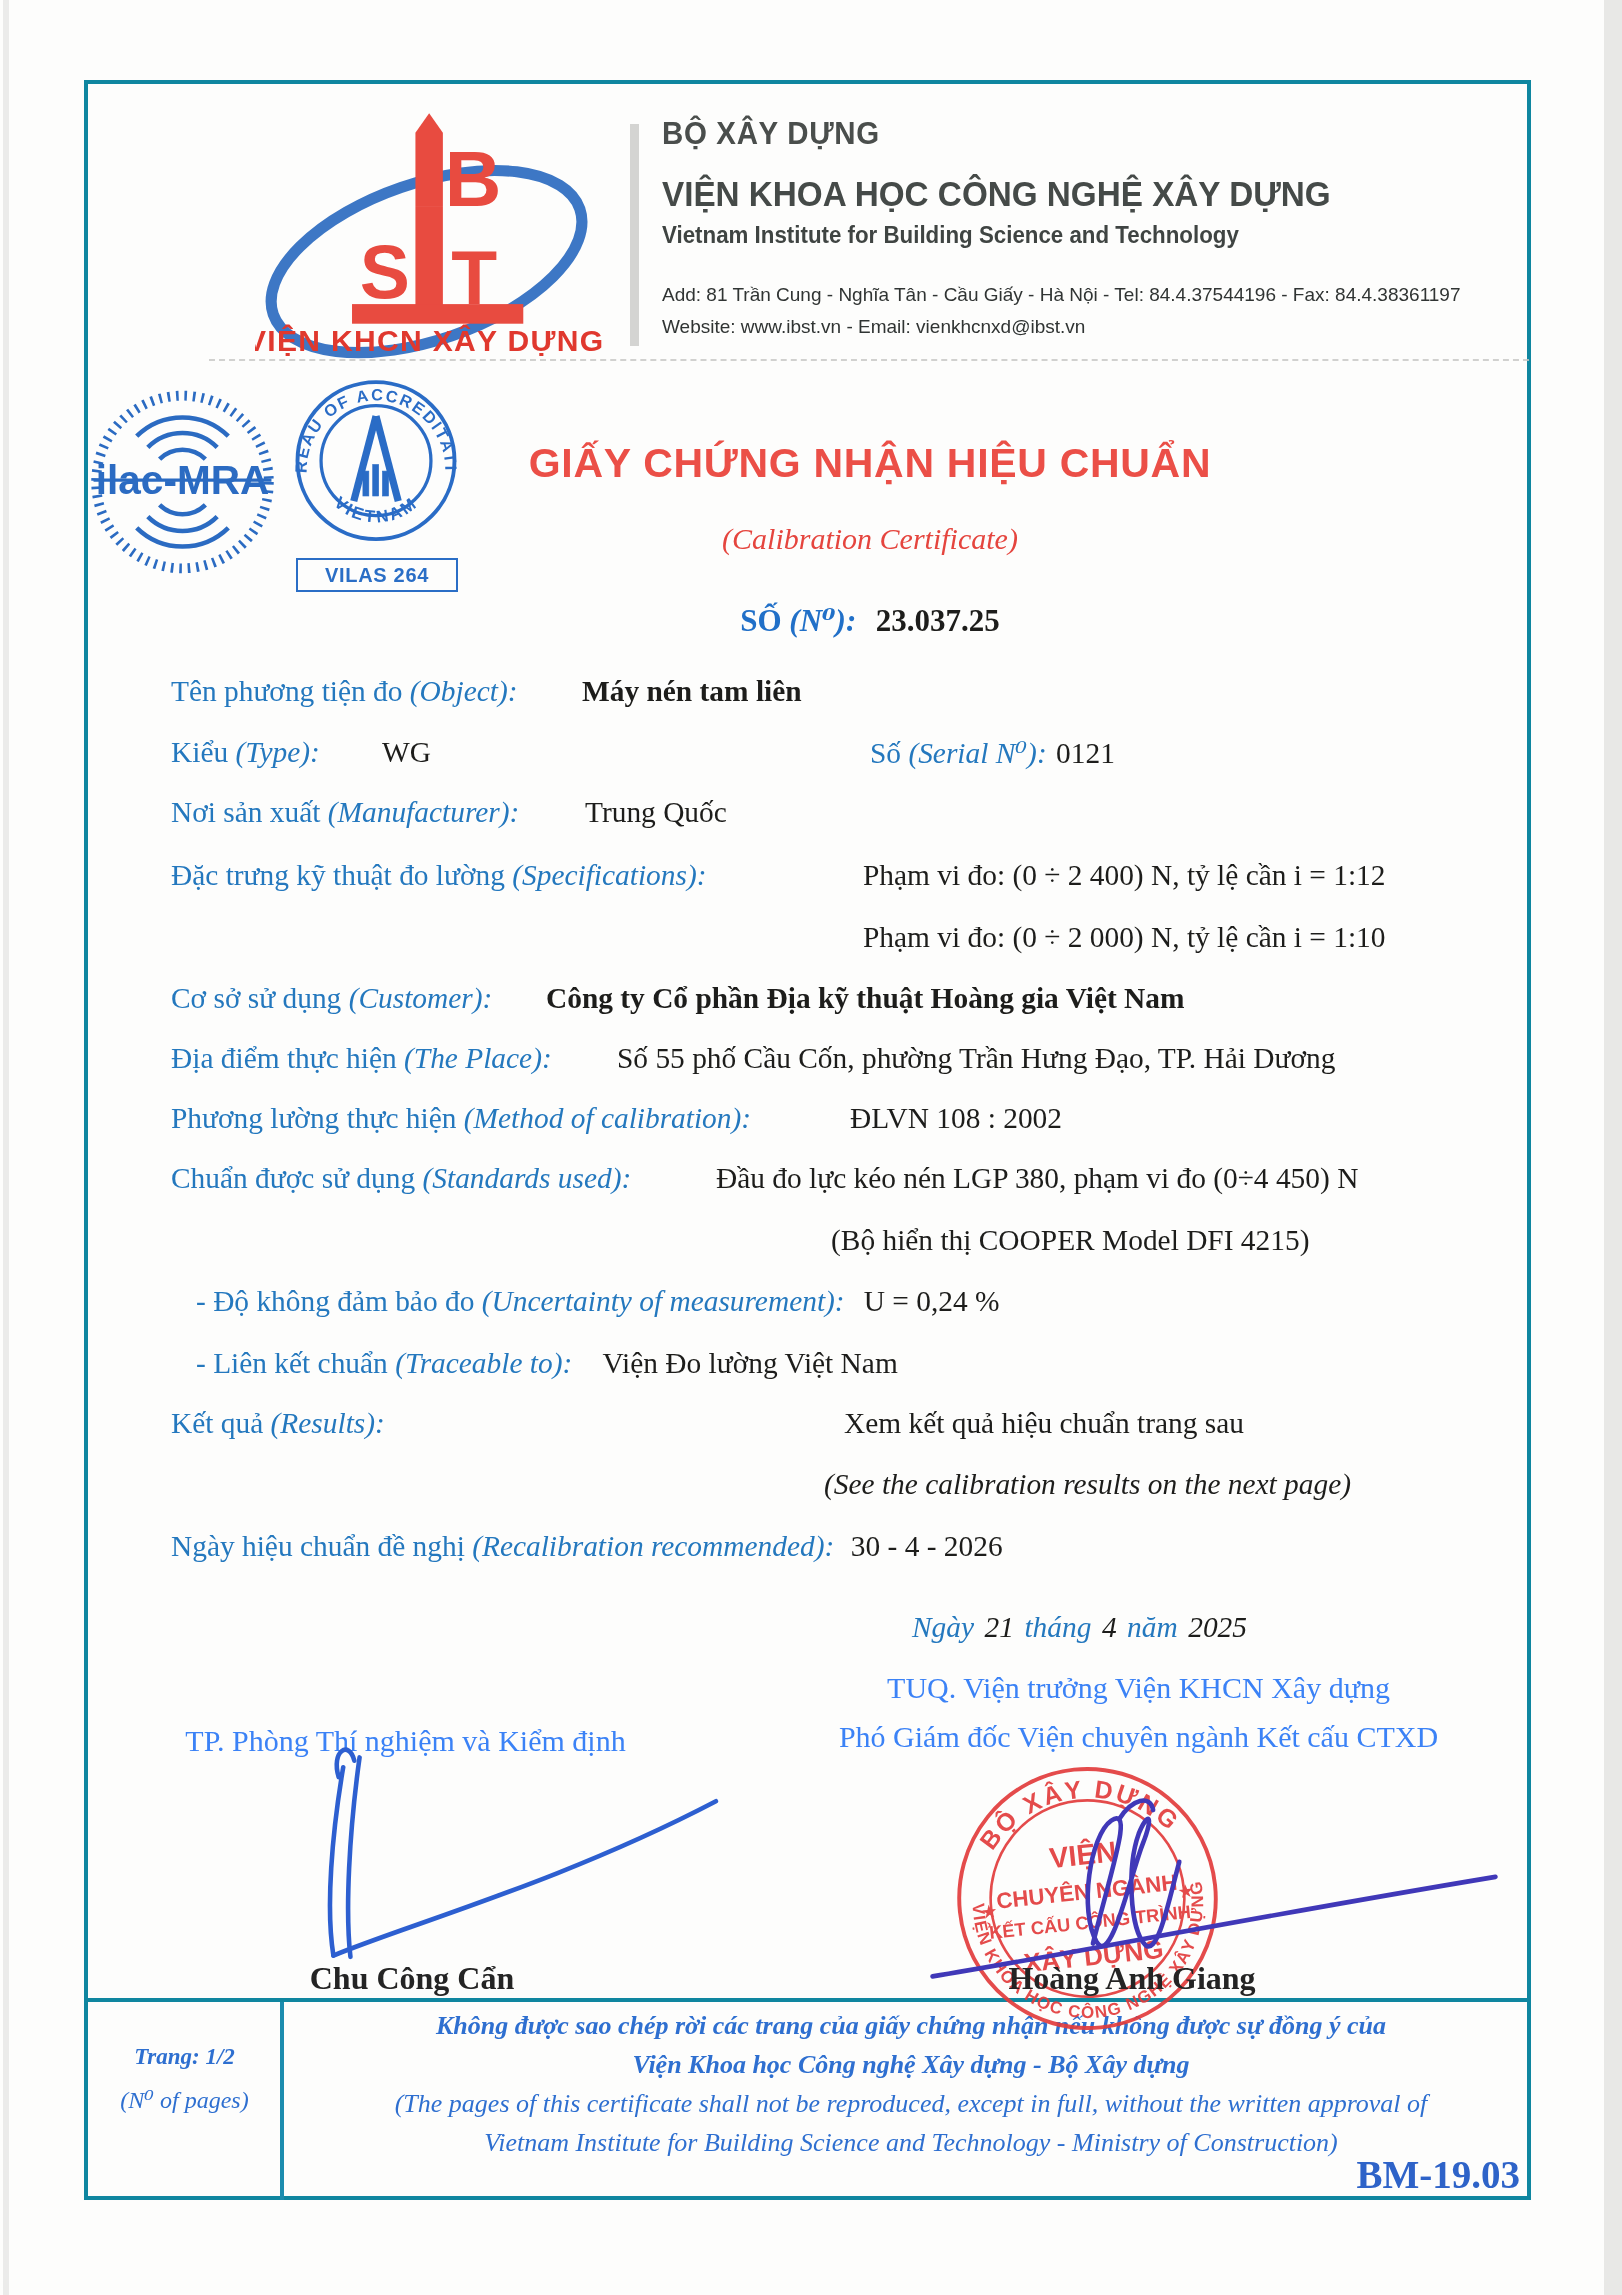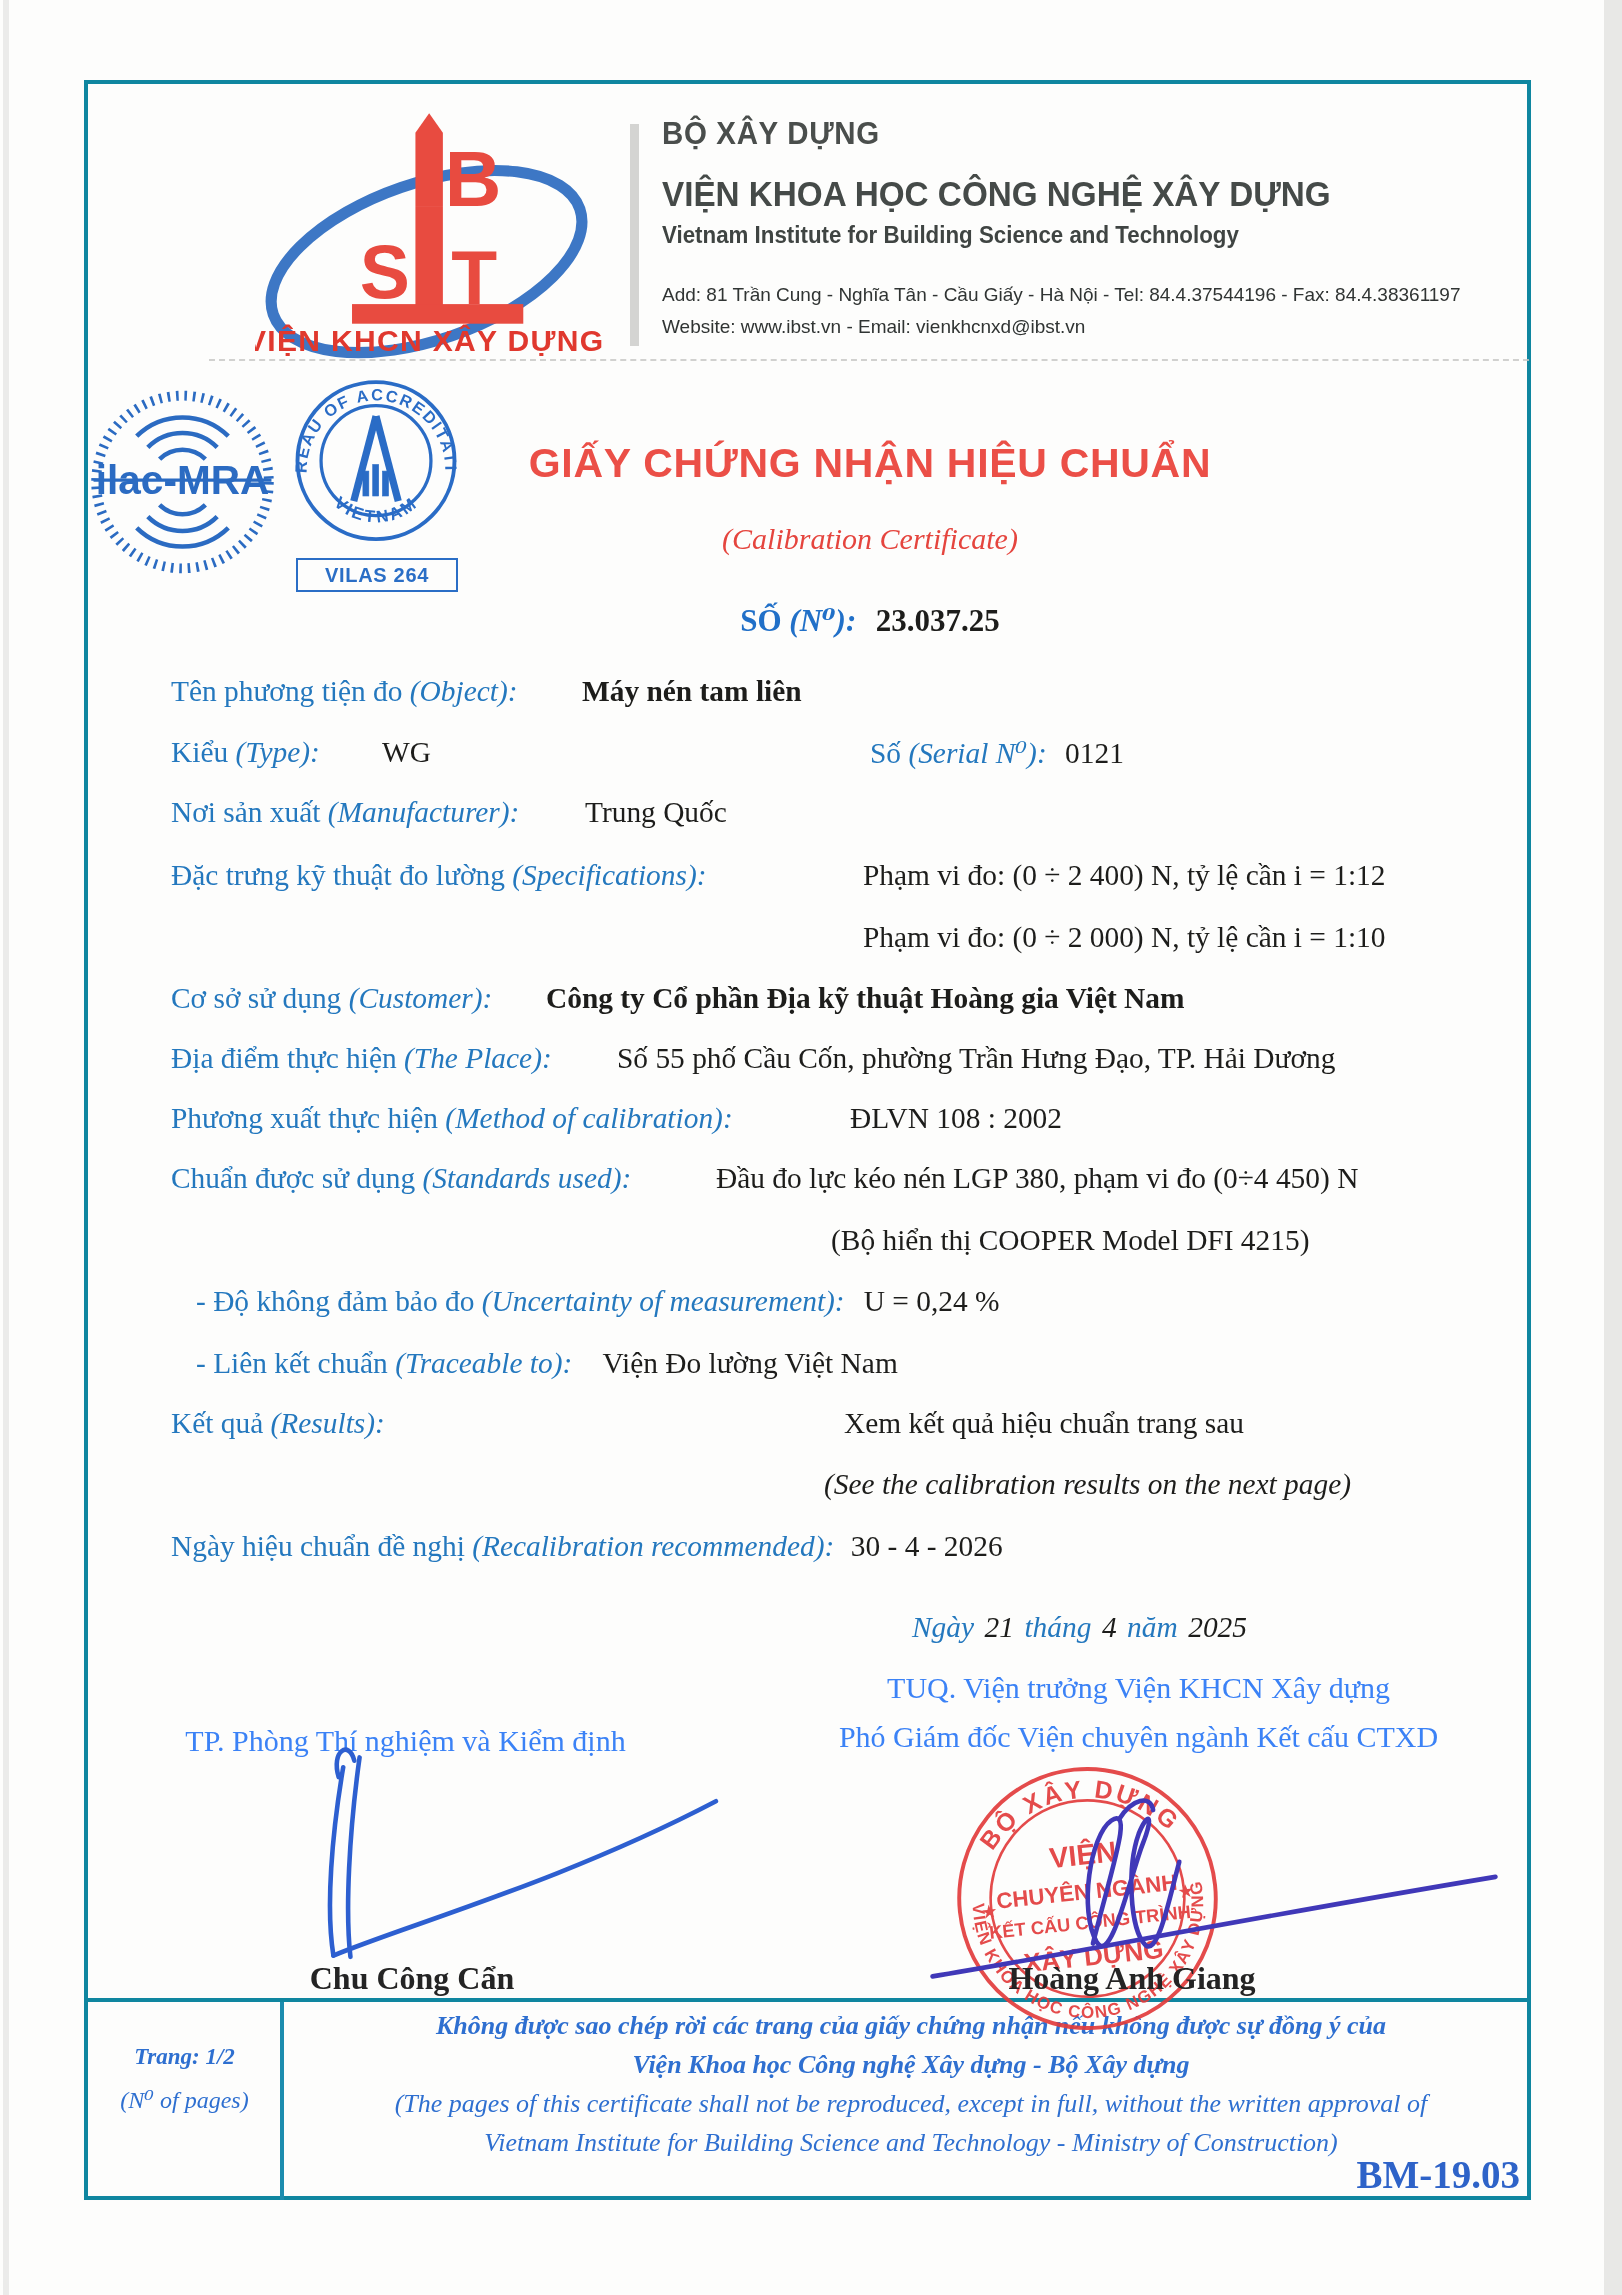--- a/index.html
+++ b/index.html
@@ -144,21 +144,21 @@
 
   <div class="r" style="top:675px">
     <span class="lb">Tên phương tiện đo </span><span class="le">(Object):</span>
     <span class="av vb" style="left:411px">Máy nén tam liên</span>
   </div>
   <div class="r" style="top:736px">
     <span class="lb">Kiểu </span><span class="le">(Type):</span>
     <span class="av" style="left:211px">WG</span>
     <span class="av" style="left:699px">
       <span class="lb">Số </span><span class="le">(Serial N⁰):</span>
-      <span style="margin-left:11px">0121</span>
+      <span style="margin-left:2px">0121</span>
     </span>
   </div>
   <div class="r" style="top:796px">
     <span class="lb">Nơi sản xuất </span><span class="le">(Manufacturer):</span>
     <span class="av" style="left:414px">Trung Quốc</span>
   </div>
   <div class="r" style="top:859px">
     <span class="lb">Đặc trưng kỹ thuật đo lường </span><span class="le">(Specifications):</span>
     <span class="av" style="left:692px">Phạm vi đo: (0 ÷ 2 400) N, tỷ lệ cần i = 1:12</span>
   </div>
@@ -167,21 +167,21 @@
   </div>
   <div class="r" style="top:982px">
     <span class="lb">Cơ sở sử dụng </span><span class="le">(Customer):</span>
     <span class="av vb" style="left:375px">Công ty Cổ phần Địa kỹ thuật Hoàng gia Việt Nam</span>
   </div>
   <div class="r" style="top:1042px">
     <span class="lb">Địa điểm thực hiện </span><span class="le">(The Place):</span>
     <span class="av" style="left:446px">Số 55 phố Cầu Cốn, phường Trần Hưng Đạo, TP. Hải Dương</span>
   </div>
   <div class="r" style="top:1102px">
-    <span class="lb">Phương xuất thực hiện </span><span class="le">(Method of calibration):</span>
+    <span class="lb">Phương lường thực hiện </span><span class="le">(Method of calibration):</span>
     <span class="av" style="left:679px">ĐLVN 108 : 2002</span>
   </div>
   <div class="r" style="top:1162px">
     <span class="lb">Chuẩn được sử dụng </span><span class="le">(Standards used):</span>
     <span class="av" style="left:545px">Đầu đo lực kéo nén LGP 380, phạm vi đo (0÷4 450) N</span>
   </div>
   <div class="r" style="top:1224px">
     <span class="av" style="left:660px">(Bộ hiển thị COOPER Model DFI 4215)</span>
   </div>
   <div class="r pad" style="top:1285px">

